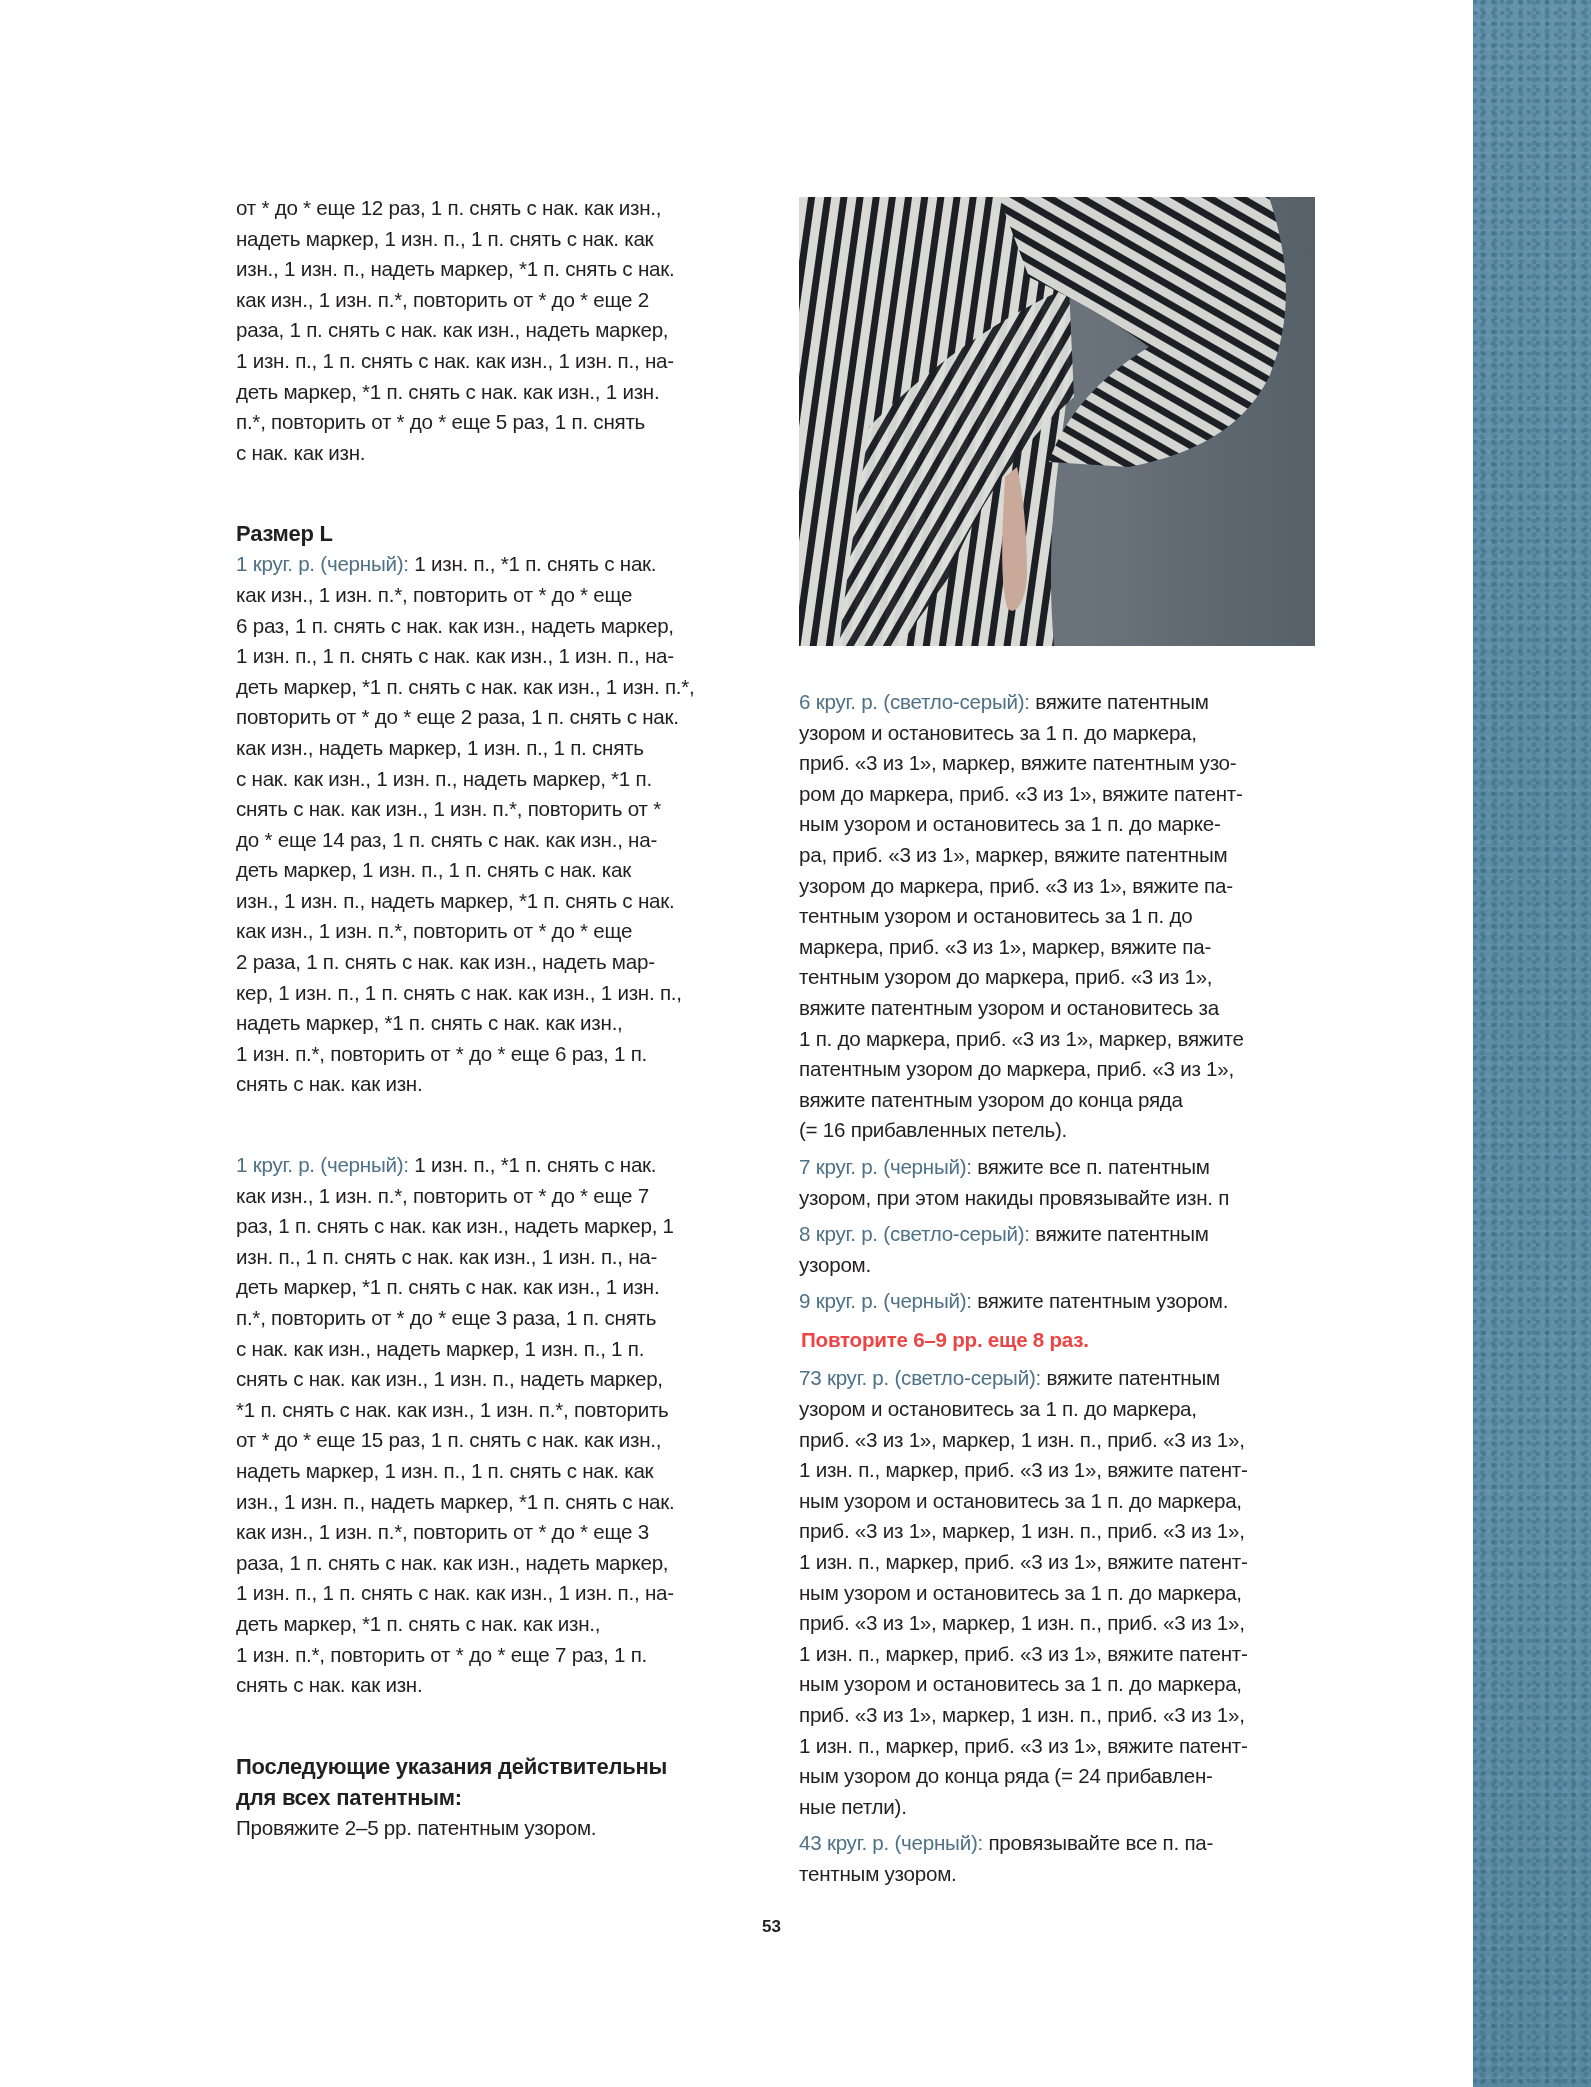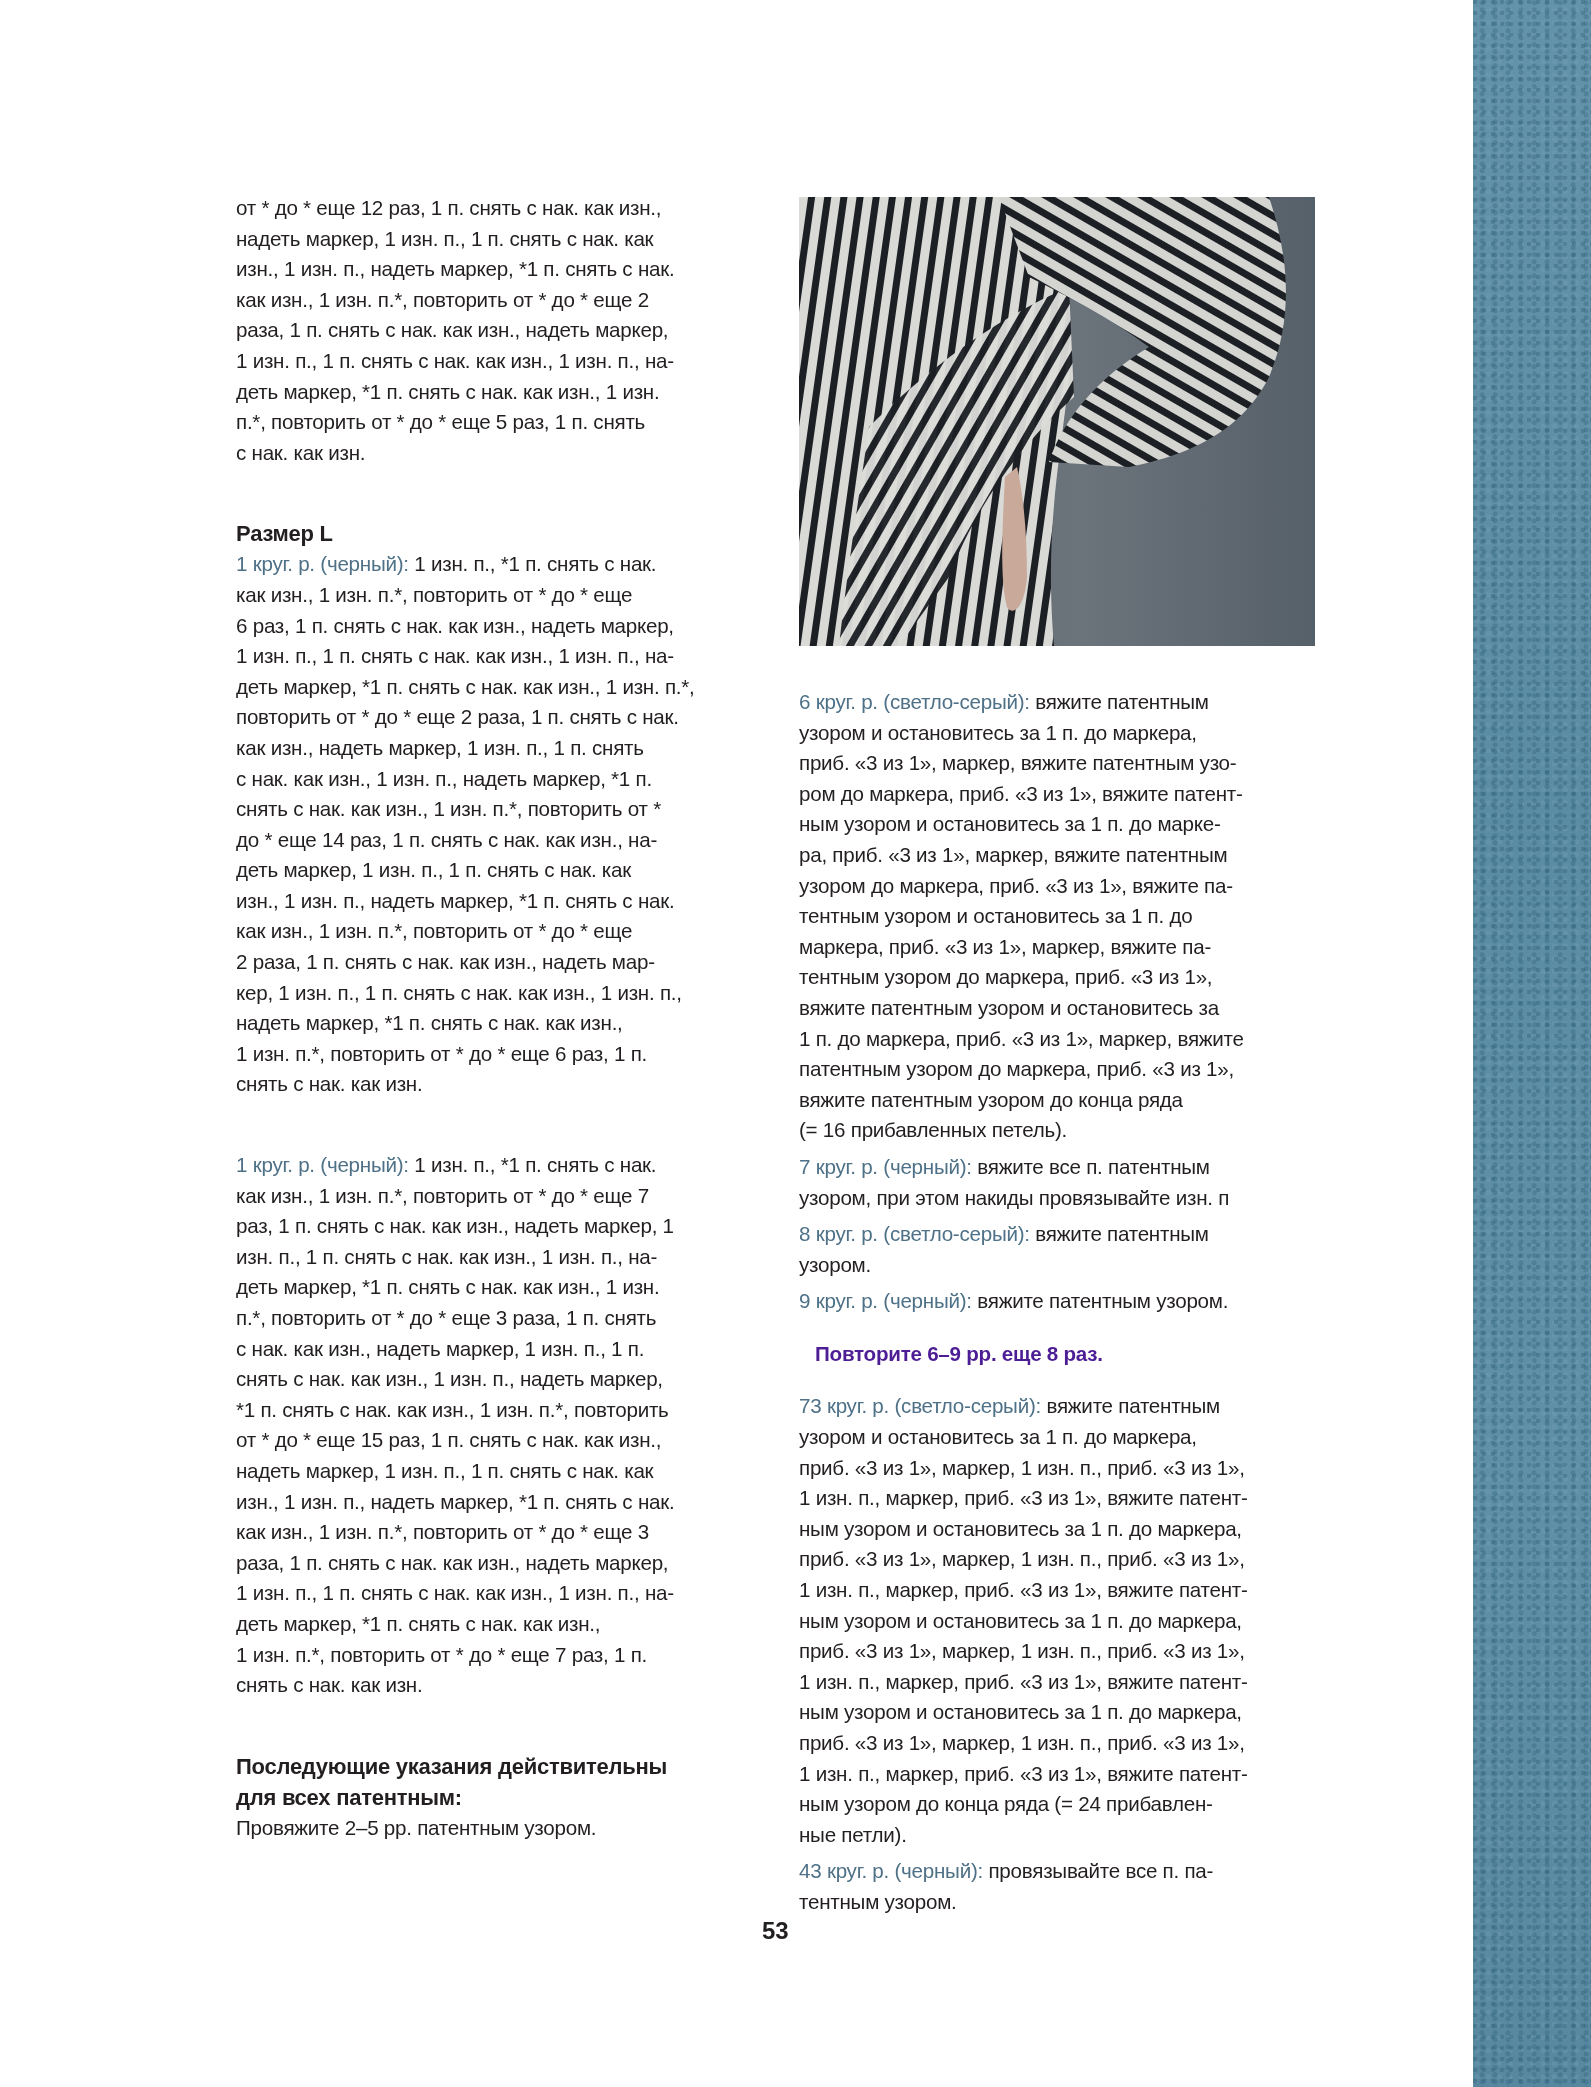--- a/index.html
+++ b/index.html
@@ -25,32 +25,32 @@
       line-height: 30.6px;
       letter-spacing: -0.25px;
     }
     .col-left { left: 236px; top: 193px; width: 530px; }
     .col-right { left: 799px; top: 687px; width: 525px; }
     .para { margin: 0; white-space: pre-line; }
     .section-title {
       font-weight: bold; font-size: 22px; margin: 0; line-height: 31px;
     }
     .row-label { font-weight: normal; color: #4e7187; }
-    .accent-line { font-weight: bold; color: #4c1d95; margin: 16px; }
+    .accent-line { font-weight: bold; color: #ef4444; margin: 2px; }
     .gap-lg { height: 50px; }
     .gap-sm { height: 6px; }
     .photo {
       position: absolute; left: 799px; top: 197px; width: 516px; height: 449px;
       overflow: hidden;
       background: linear-gradient(90deg, #5c646c 0%, #6b737b 55%, #566069 100%);
     }
     .photo svg { display: block; }
     .page-number {
       position: absolute; left: 762px; top: 1917px;
-      font-weight: bold; font-size: 24px; color: #231f20;
+      font-weight: bold; font-size: 17px; color: #231f20;
     }
   </style>
 </head>
 <body>
 
 <div class="side-bar"></div>
 
 <div class="col col-left">
   <p class="para">от * до * еще 12 раз, 1 п. снять с нак. как изн.,
 надеть маркер, 1 изн. п., 1 п. снять с нак. как

